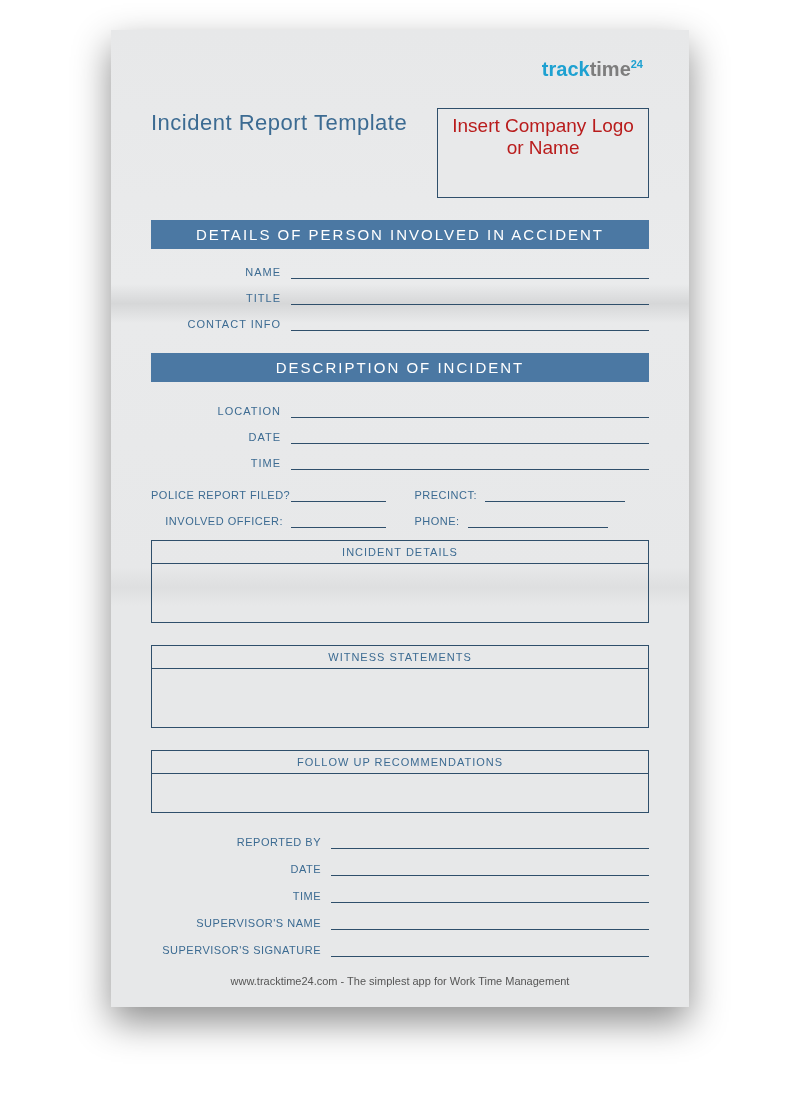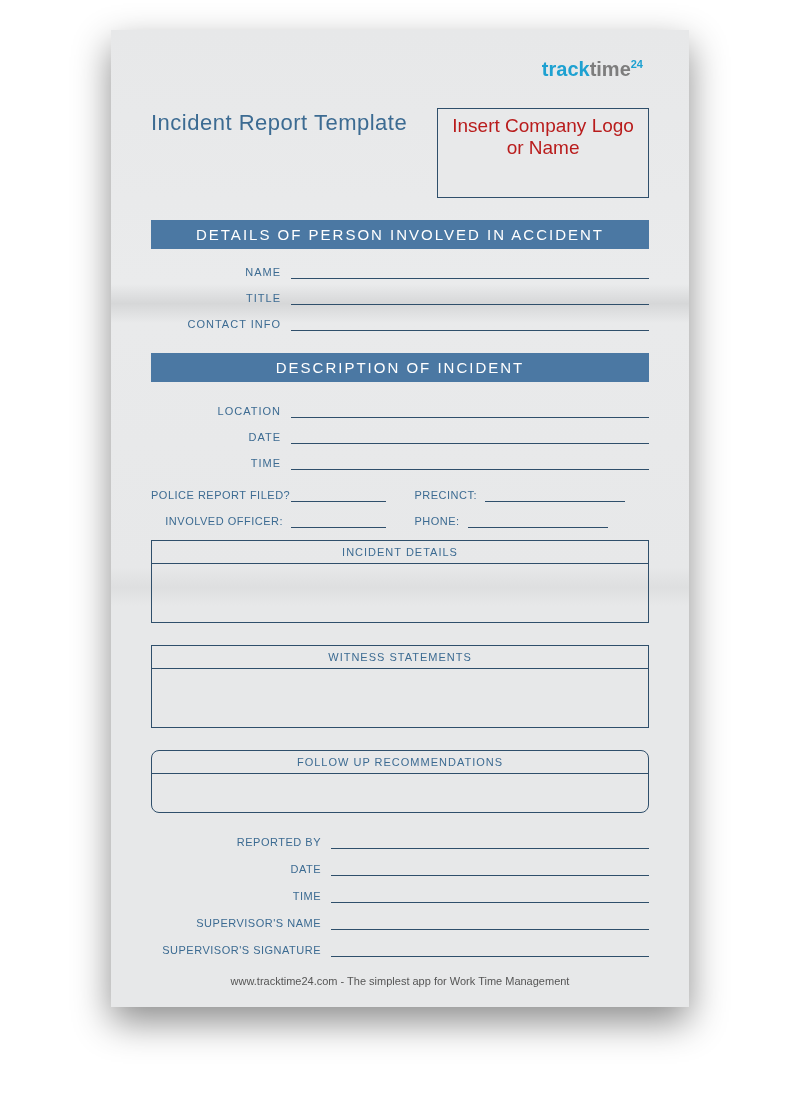--- a/index.html
+++ b/index.html
@@ -231,21 +231,21 @@
   <div class="box-section">
     <div class="box-header">INCIDENT DETAILS</div>
     <div class="box-body tall"></div>
   </div>
 
   <div class="box-section" style="margin-top:22px;">
     <div class="box-header">WITNESS STATEMENTS</div>
     <div class="box-body tall"></div>
   </div>
 
-  <div class="box-section" style="margin-top:22px;border-radius:8px;">
+  <div class="box-section" style="margin-top:22px;">
     <div class="box-header">FOLLOW UP RECOMMENDATIONS</div>
     <div class="box-body" style="min-height:38px;"></div>
   </div>
 
   <div class="footer-group">
     <div class="footer-row">
       <div class="footer-label">REPORTED BY</div>
       <div class="field-line"></div>
     </div>
     <div class="footer-row">

